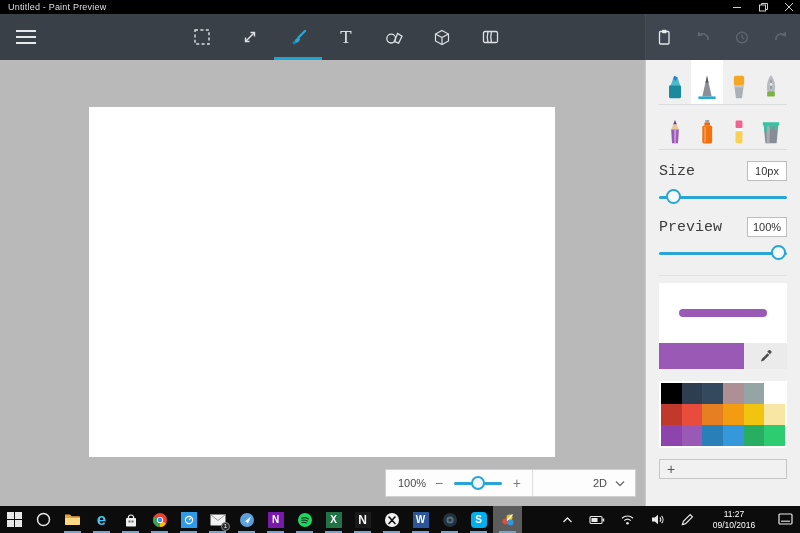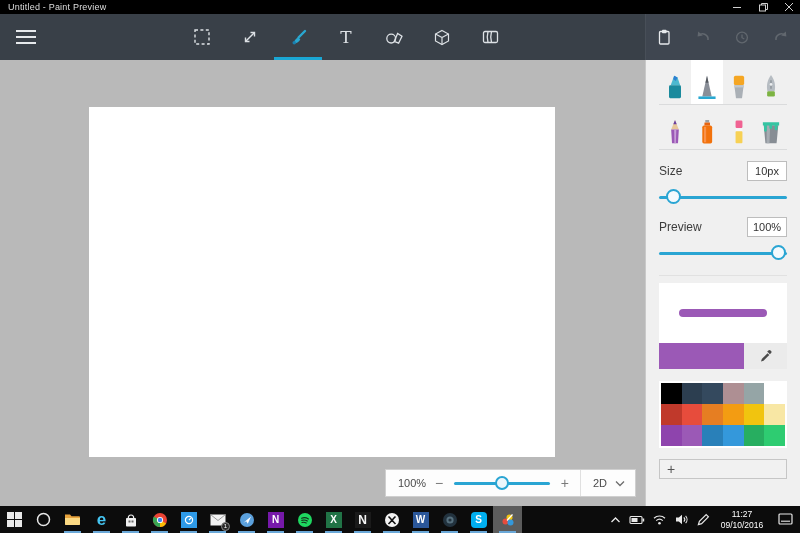--- a/index.html
+++ b/index.html
@@ -31,32 +31,32 @@
   .canvas { position:absolute; left:89px; top:47px; width:466px; height:350px; background:#ffffff; }
 
   
   .zoombar { position:absolute; left:385px; top:409px; width:251px; height:28px; background:#fdfdfd; border:1px solid #cfcfcf; display:flex; align-items:center; padding:0 8px; }
   .zoom-level { width:36px; text-align:center; font-size:11px; color:#4a4a4a; }
   .zoom-btn { width:18px; text-align:center; font-size:14px; color:#7a7a7a; line-height:1; cursor:pointer; }
   .zoom-slider { position:relative; flex:1; height:16px; margin:0 6px; cursor:pointer; }
   .zoom-slider .track { position:absolute; left:0; right:0; top:7px; height:3px; background:#2aa5d3; border-radius:2px; }
   .zoom-slider .thumb { position:absolute; top:1px; width:14px; height:14px; margin-left:-7px; border-radius:50%; background:#eef7fb; border:2px solid #2aa5d3; }
   .zoom-divider { width:1px; height:26px; background:#e0e0e0; margin:0 6px; }
-  .zoom-mode { font-size:11px; color:#4a4a4a; padding:0 8px 0 6px; }
+  .zoom-mode { font-size:11px; color:#4a4a4a; padding:0 8px 0 6px;margin-left:48px; }
   .zoom-chevron { padding-right:2px; }
 
   
   .panel { position:absolute; top:60px; left:645px; width:155px; height:446px; background:#f0f0f0; border-left:1px solid #c9c9c9; }
   .panel-header { height:30px; background:#00a7ce; color:#fff; font-size:12px; line-height:30px; padding-left:14px; }
   .panel-body { padding:0 13px; }
   .brush-row { display:flex; height:45px; align-items:center; border-bottom:1px solid #dadbdc; }
   .brush-cell { flex:1; height:44px; display:flex; align-items:flex-end; justify-content:center; padding-bottom:2px; cursor:pointer; }
   .brush-cell.selected { background:#ffffff; }
   .ctl-row { display:flex; align-items:center; justify-content:space-between; margin-top:11px; }
-  .ctl-label { font-size:12px; color:#3c3c3c; }
+  .ctl-label { font-size:15px; color:#3c3c3c;font-family:Liberation Mono, monospace; }
   .ctl-input { width:40px; height:20px; background:#fff; border:1px solid #bdbdbd; font-size:11px; color:#333; display:flex; align-items:center; justify-content:center; }
   .pslider { position:relative; height:18px; margin-top:7px; cursor:pointer; }
   .pslider .track { position:absolute; left:0; right:0; top:8px; height:3px; background:#2aa5d3; border-radius:2px; }
   .pslider .thumb { position:absolute; top:1px; width:15px; height:15px; margin-left:-8px; border-radius:50%; background:#f4fafd; border:2px solid #2aa5d3; }
   .hr { border-top:1px solid #e1e1e1; margin-top:13px; }
   .stroke-preview { margin-top:7px; height:60px; background:#fff; display:flex; align-items:center; justify-content:center; }
   .stroke-sample { width:88px; height:8px; border-radius:4px; }
   .color-bar { display:flex; height:26px; }
   .current-swatch { flex:2; }
   .dropper-box { flex:1; background:#ebebeb; display:flex; align-items:center; justify-content:center; cursor:pointer; }
@@ -66,21 +66,21 @@
   .add-color { margin-top:11px; height:20px; border:1px solid #c6c6c6; background:#f1f1f1; display:flex; align-items:center; padding-left:7px; font-size:14px; color:#555; cursor:pointer; }
 
   
   .taskbar { position:absolute; top:506px; left:0; width:800px; height:27px; background:#0c0c0c; display:flex; align-items:stretch; }
   .tb-apps { display:flex; }
   .tb-cell { width:29px; height:27px; display:flex; align-items:center; justify-content:center; position:relative; cursor:pointer; }
   .tb-cell .underline { position:absolute; bottom:0; left:6px; width:17px; height:2px; background:#6aa8d8; }
   .tb-cell.active-app { background:#5c5c5c; }
   .tile { width:16px; height:16px; display:flex; align-items:center; justify-content:center; font-size:10px; font-weight:bold; color:#fff; }
   .badge { position:absolute; right:2px; bottom:2px; width:9px; height:9px; border-radius:50%; background:#2b2b2b; border:1px solid #888; color:#fff; font-size:6px; line-height:7px; text-align:center; }
-  .tray { position:absolute; right:0; top:0; height:27px; display:flex; align-items:center; }
+  .tray { position:absolute; right:0; top:0; height:27px; display:flex; align-items:center;gap:8px; }
   .tray-icon { width:22px; height:27px; display:flex; align-items:center; justify-content:center; cursor:pointer; }
   .clock { width:56px; text-align:center; color:#fff; font-size:8.5px; line-height:1.25; cursor:default; }
   .action-center { width:30px; }
 </style>
 </head>
 <body>
 
 <div class="app">
 
   <div class="titlebar">

